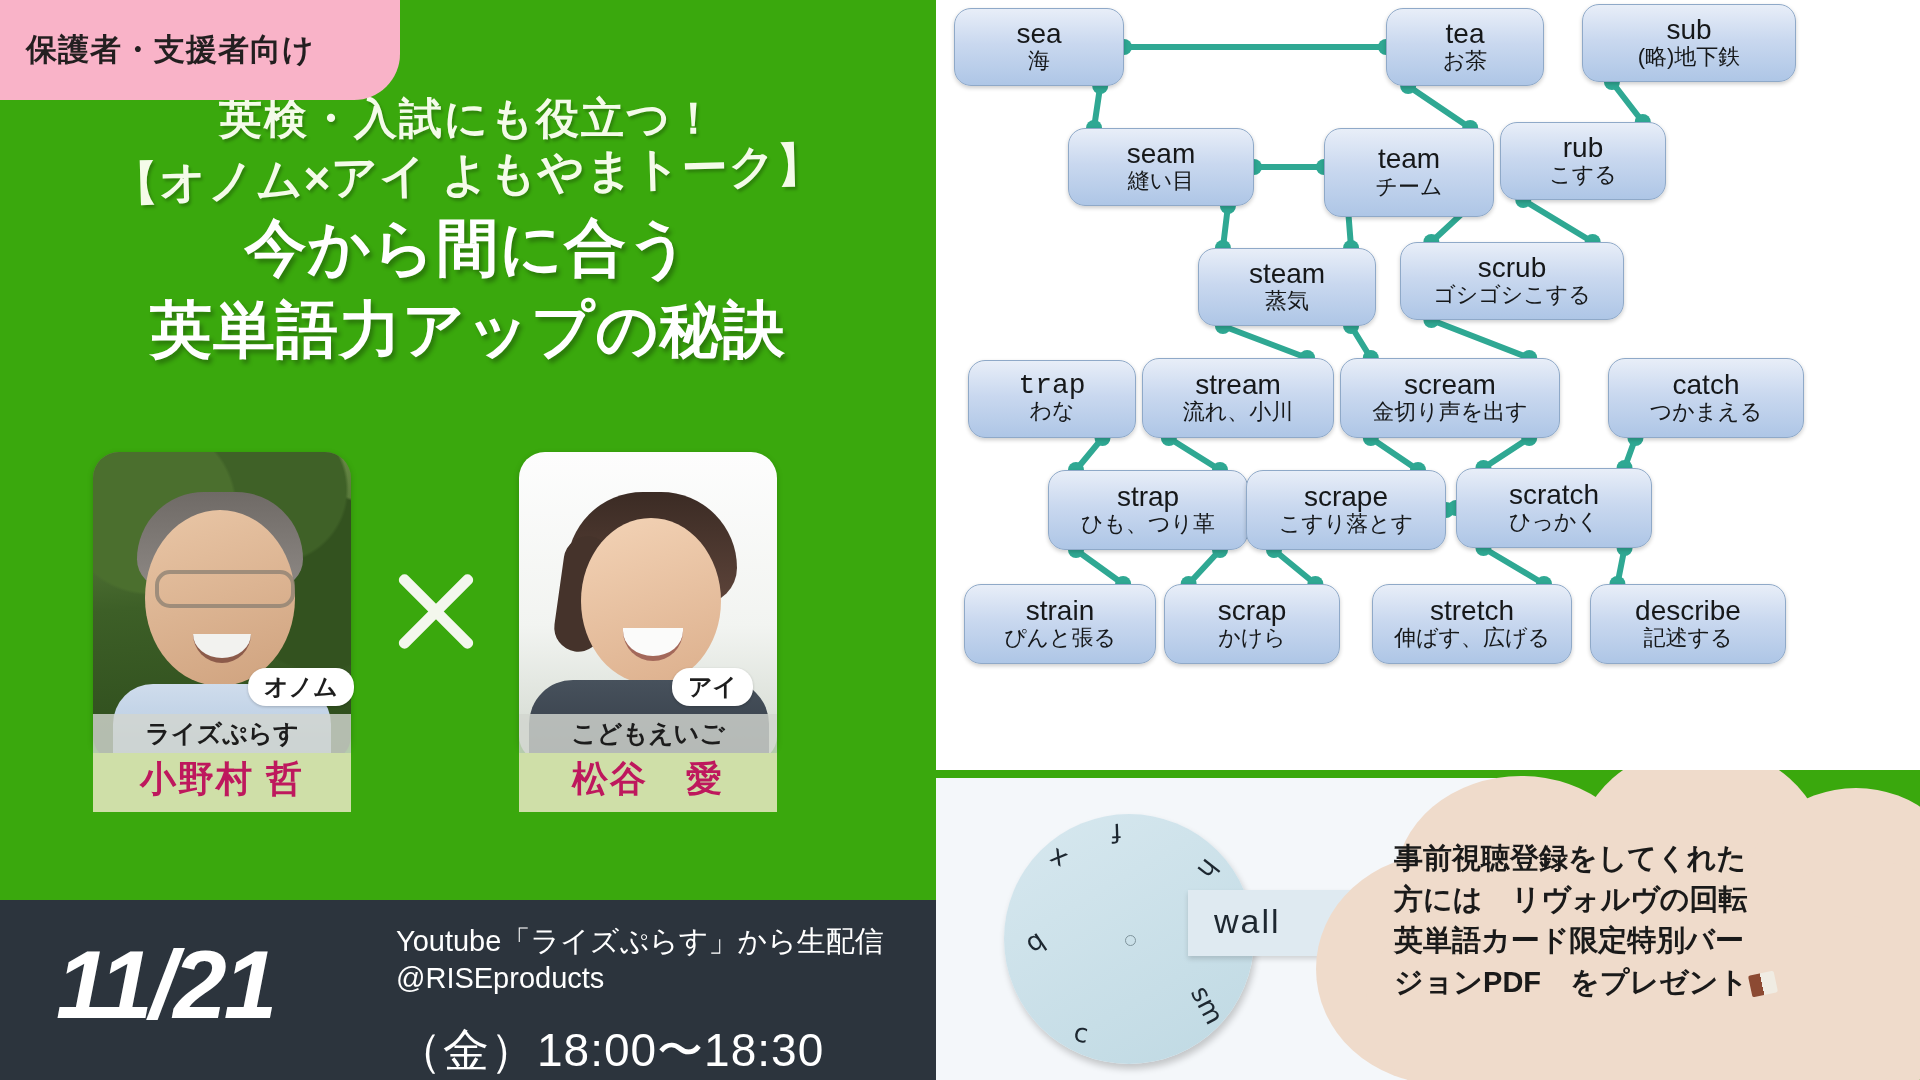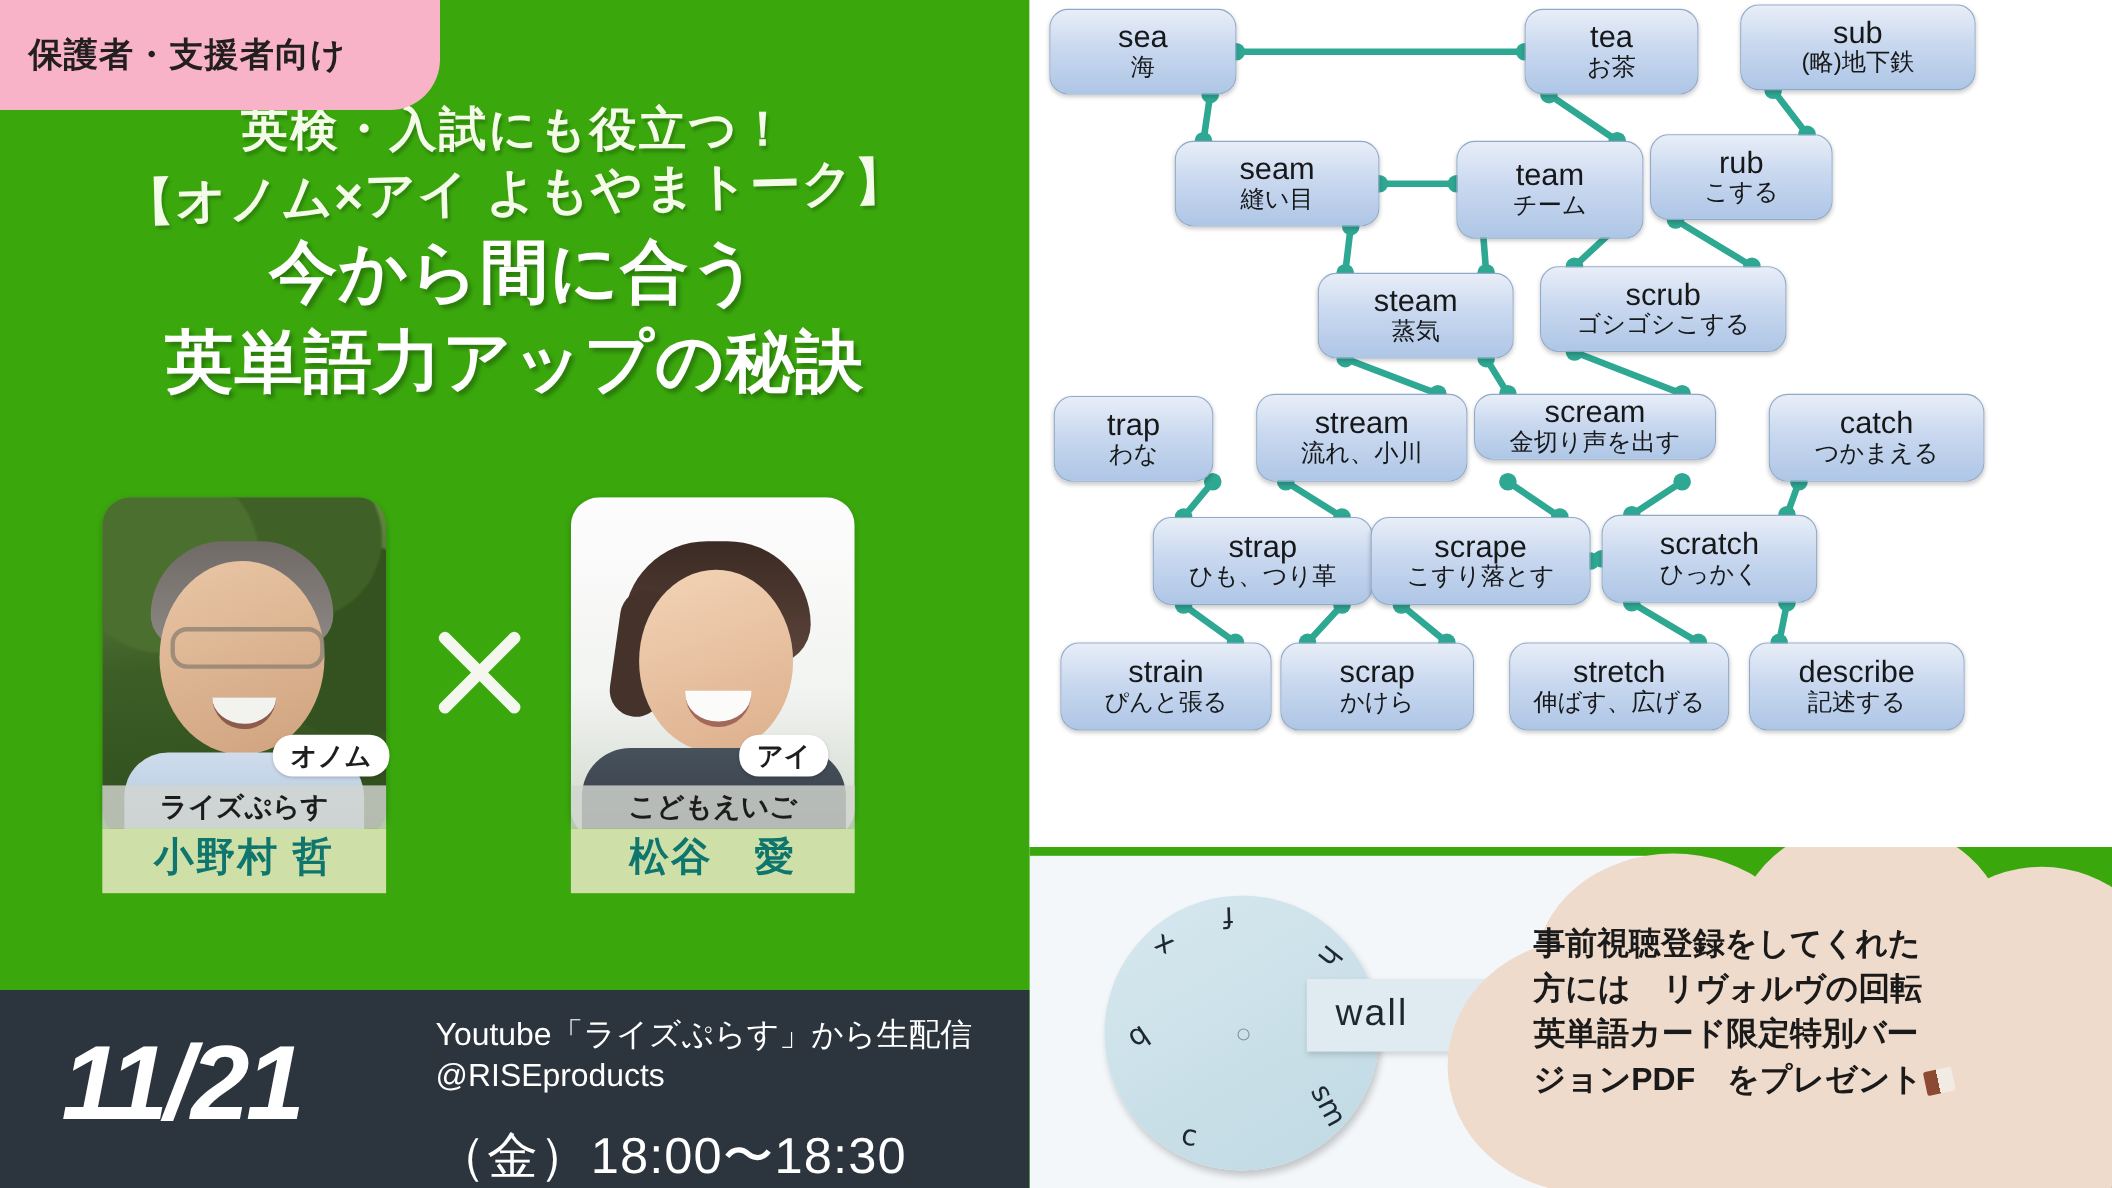--- a/index.html
+++ b/index.html
@@ -70,21 +70,21 @@
     position:absolute;background:#ffffff;border-radius:18px;padding:3px 16px;
     font-size:24px;font-weight:bold;color:#1d1d1d;z-index:8;box-shadow:0 1px 3px rgba(0,0,0,.2);
   }
   .pill-left{left:248px;top:216px;}
   .pill-right{left:672px;top:216px;}
 
   .namebox{position:absolute;width:258px;z-index:7;}
   .nb-left{left:93px;top:262px;}
   .nb-right{left:519px;top:262px;}
   .nb-org{background:rgba(210,214,207,.82);color:#1c1c1c;font-size:25px;font-weight:bold;text-align:center;padding:3px 0;}
-  .nb-name{background:#cfdfa8;color:#0f766e;font-size:36px;font-weight:bold;text-align:center;padding:2px 0 8px;letter-spacing:2px;}
+  .nb-name{background:#cfdfa8;color:#be185d;font-size:36px;font-weight:bold;text-align:center;padding:2px 0 8px;letter-spacing:2px;}
 
   
   .yt-row{position:absolute;left:0;top:826px;width:936px;height:74px;display:flex;align-items:center;justify-content:center;z-index:5;}
   .yt-logo{width:72px;height:50px;background:#ef2a24;border-radius:13px;display:flex;align-items:center;justify-content:center;margin-right:14px;}
   .yt-tri{width:0;height:0;border-left:22px solid #fff;border-top:13px solid transparent;border-bottom:13px solid transparent;margin-left:5px;}
   .yt-word{font-size:52px;font-weight:bold;color:#ffffff;letter-spacing:-1px;}
   .yt-jp{font-size:40px;font-weight:bold;color:#ffffff;margin-left:14px;letter-spacing:0px;}
   .yt-wave{margin-left:20px;display:flex;align-items:center;color:#ffffff;font-size:44px;line-height:1;}
 
   
@@ -293,29 +293,29 @@
           <div class="jp">こする</div>
         </div>
         <div class="node" style="left: 262px; top: 248px; width: 178px; height: 78px;">
           <div class="en">steam</div>
           <div class="jp">蒸気</div>
         </div>
         <div class="node" style="left: 464px; top: 242px; width: 224px; height: 78px;">
           <div class="en">scrub</div>
           <div class="jp">ゴシゴシこする</div>
         </div>
-        <div class="node" style="left: 22px; top: 360px; width: 145px; height: 78px;">
+        <div class="node" style="left: 32px; top: 360px; width: 168px; height: 78px; font-family: Liberation Mono, monospace;">
           <div class="en">trap</div>
           <div class="jp">わな</div>
         </div>
         <div class="node" style="left: 206px; top: 358px; width: 192px; height: 80px;">
           <div class="en">stream</div>
           <div class="jp">流れ、小川</div>
         </div>
-        <div class="node" style="left: 404px; top: 358px; width: 220px; height: 60px;">
+        <div class="node" style="left: 404px; top: 358px; width: 220px; height: 80px;">
           <div class="en">scream</div>
           <div class="jp">金切り声を出す</div>
         </div>
         <div class="node" style="left: 672px; top: 358px; width: 196px; height: 80px;">
           <div class="en">catch</div>
           <div class="jp">つかまえる</div>
         </div>
         <div class="node" style="left: 112px; top: 470px; width: 200px; height: 80px;">
           <div class="en">strap</div>
           <div class="jp">ひも、つり革</div>

